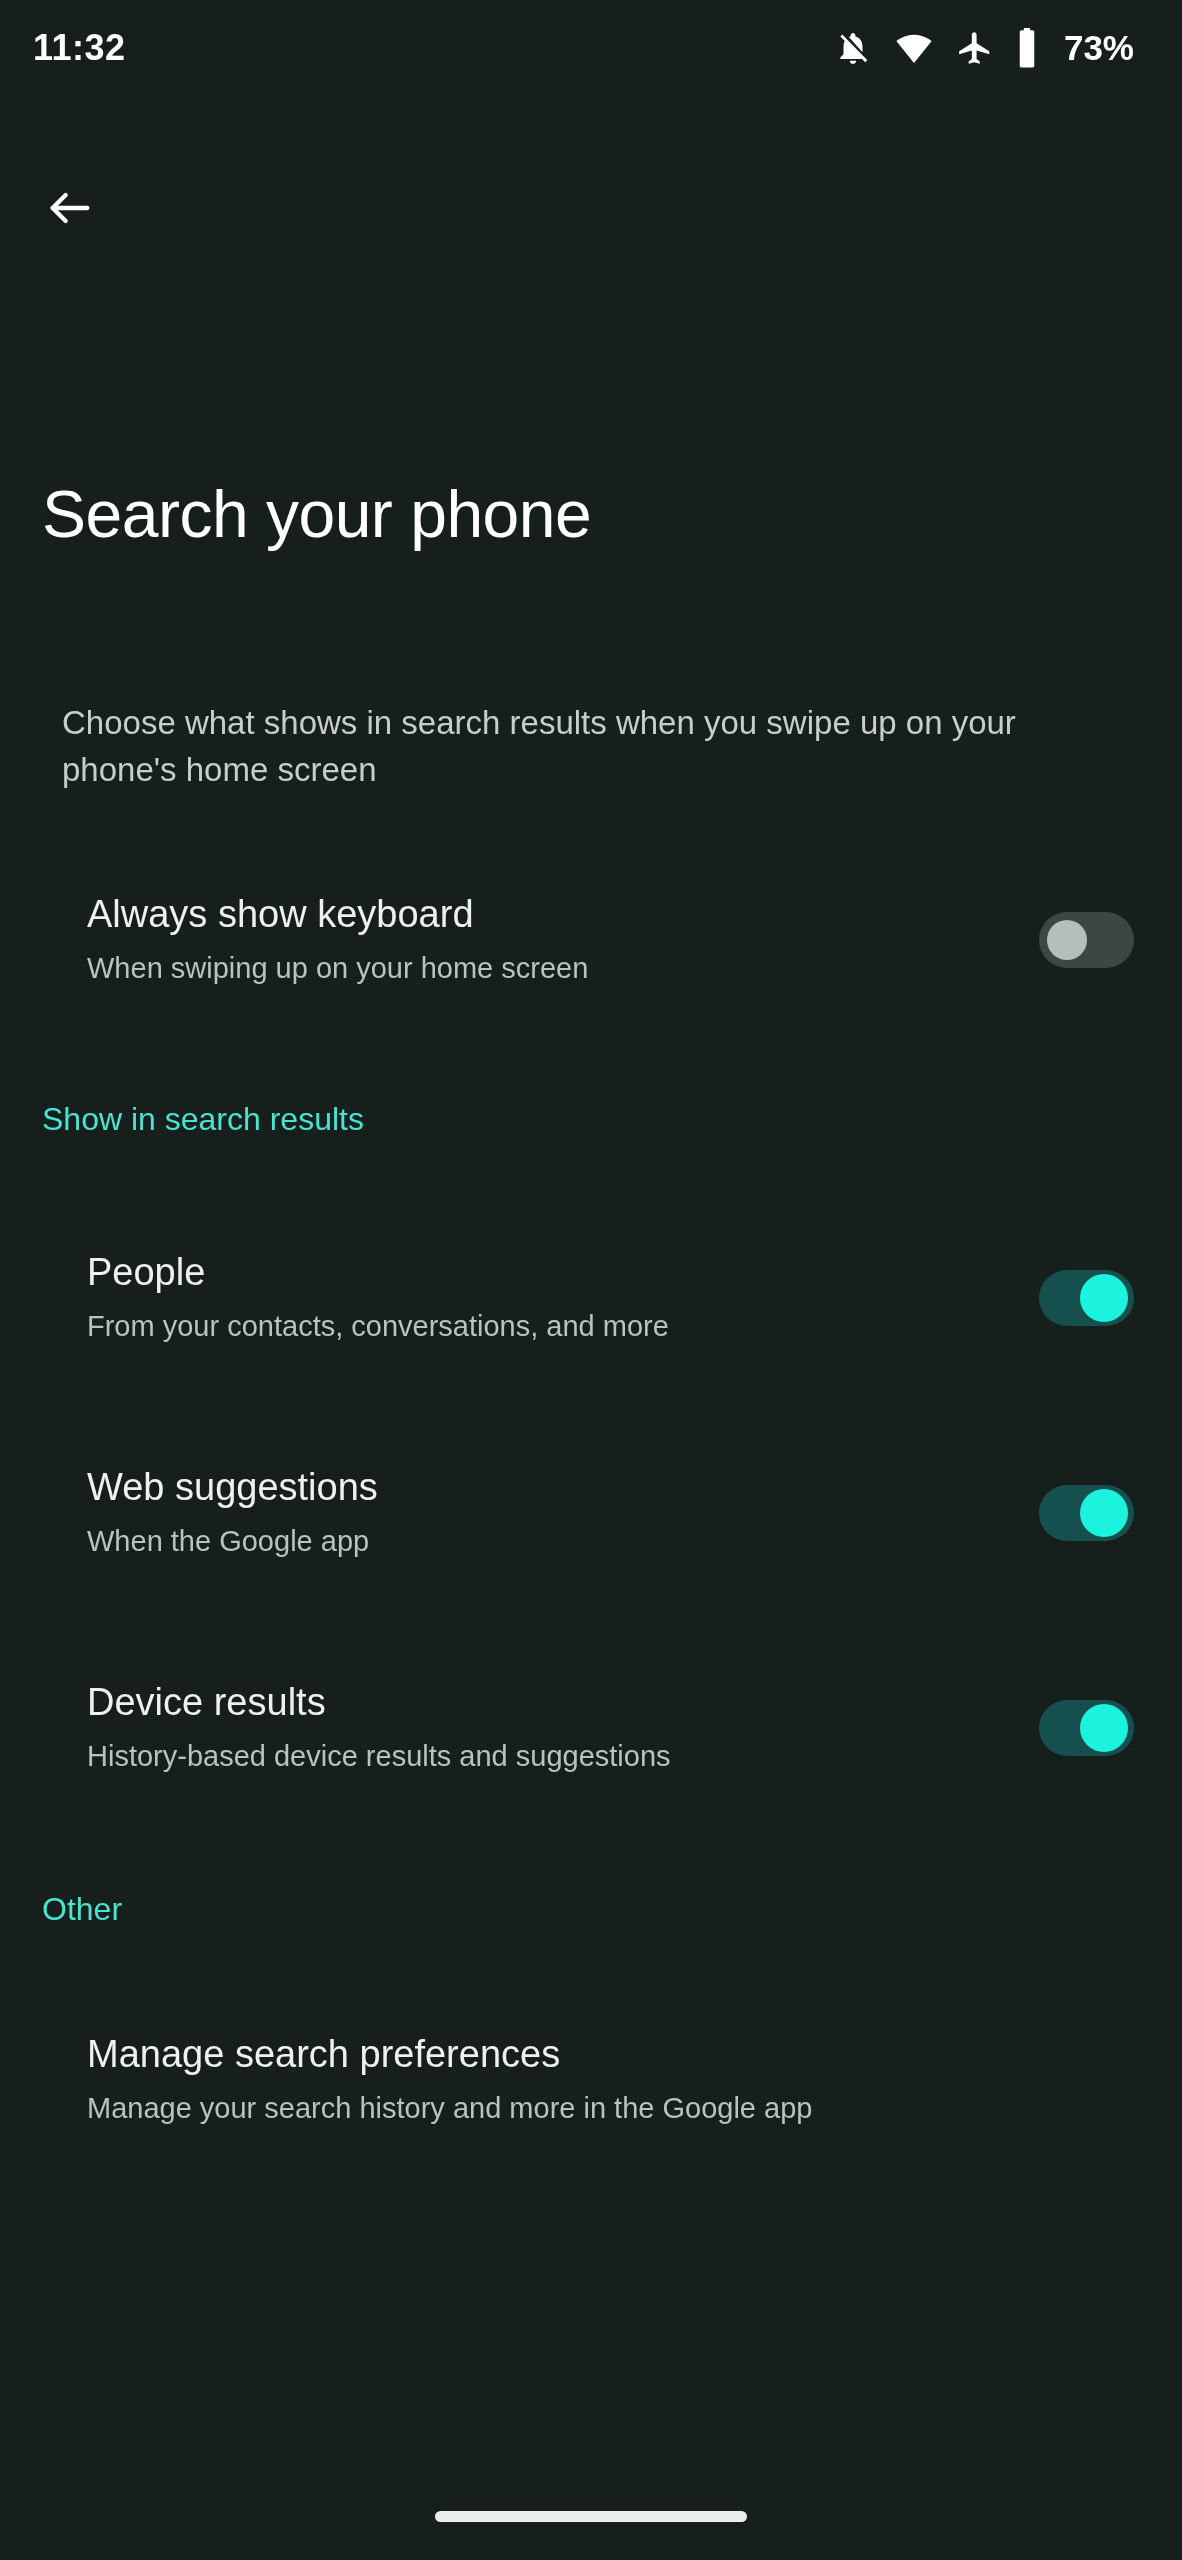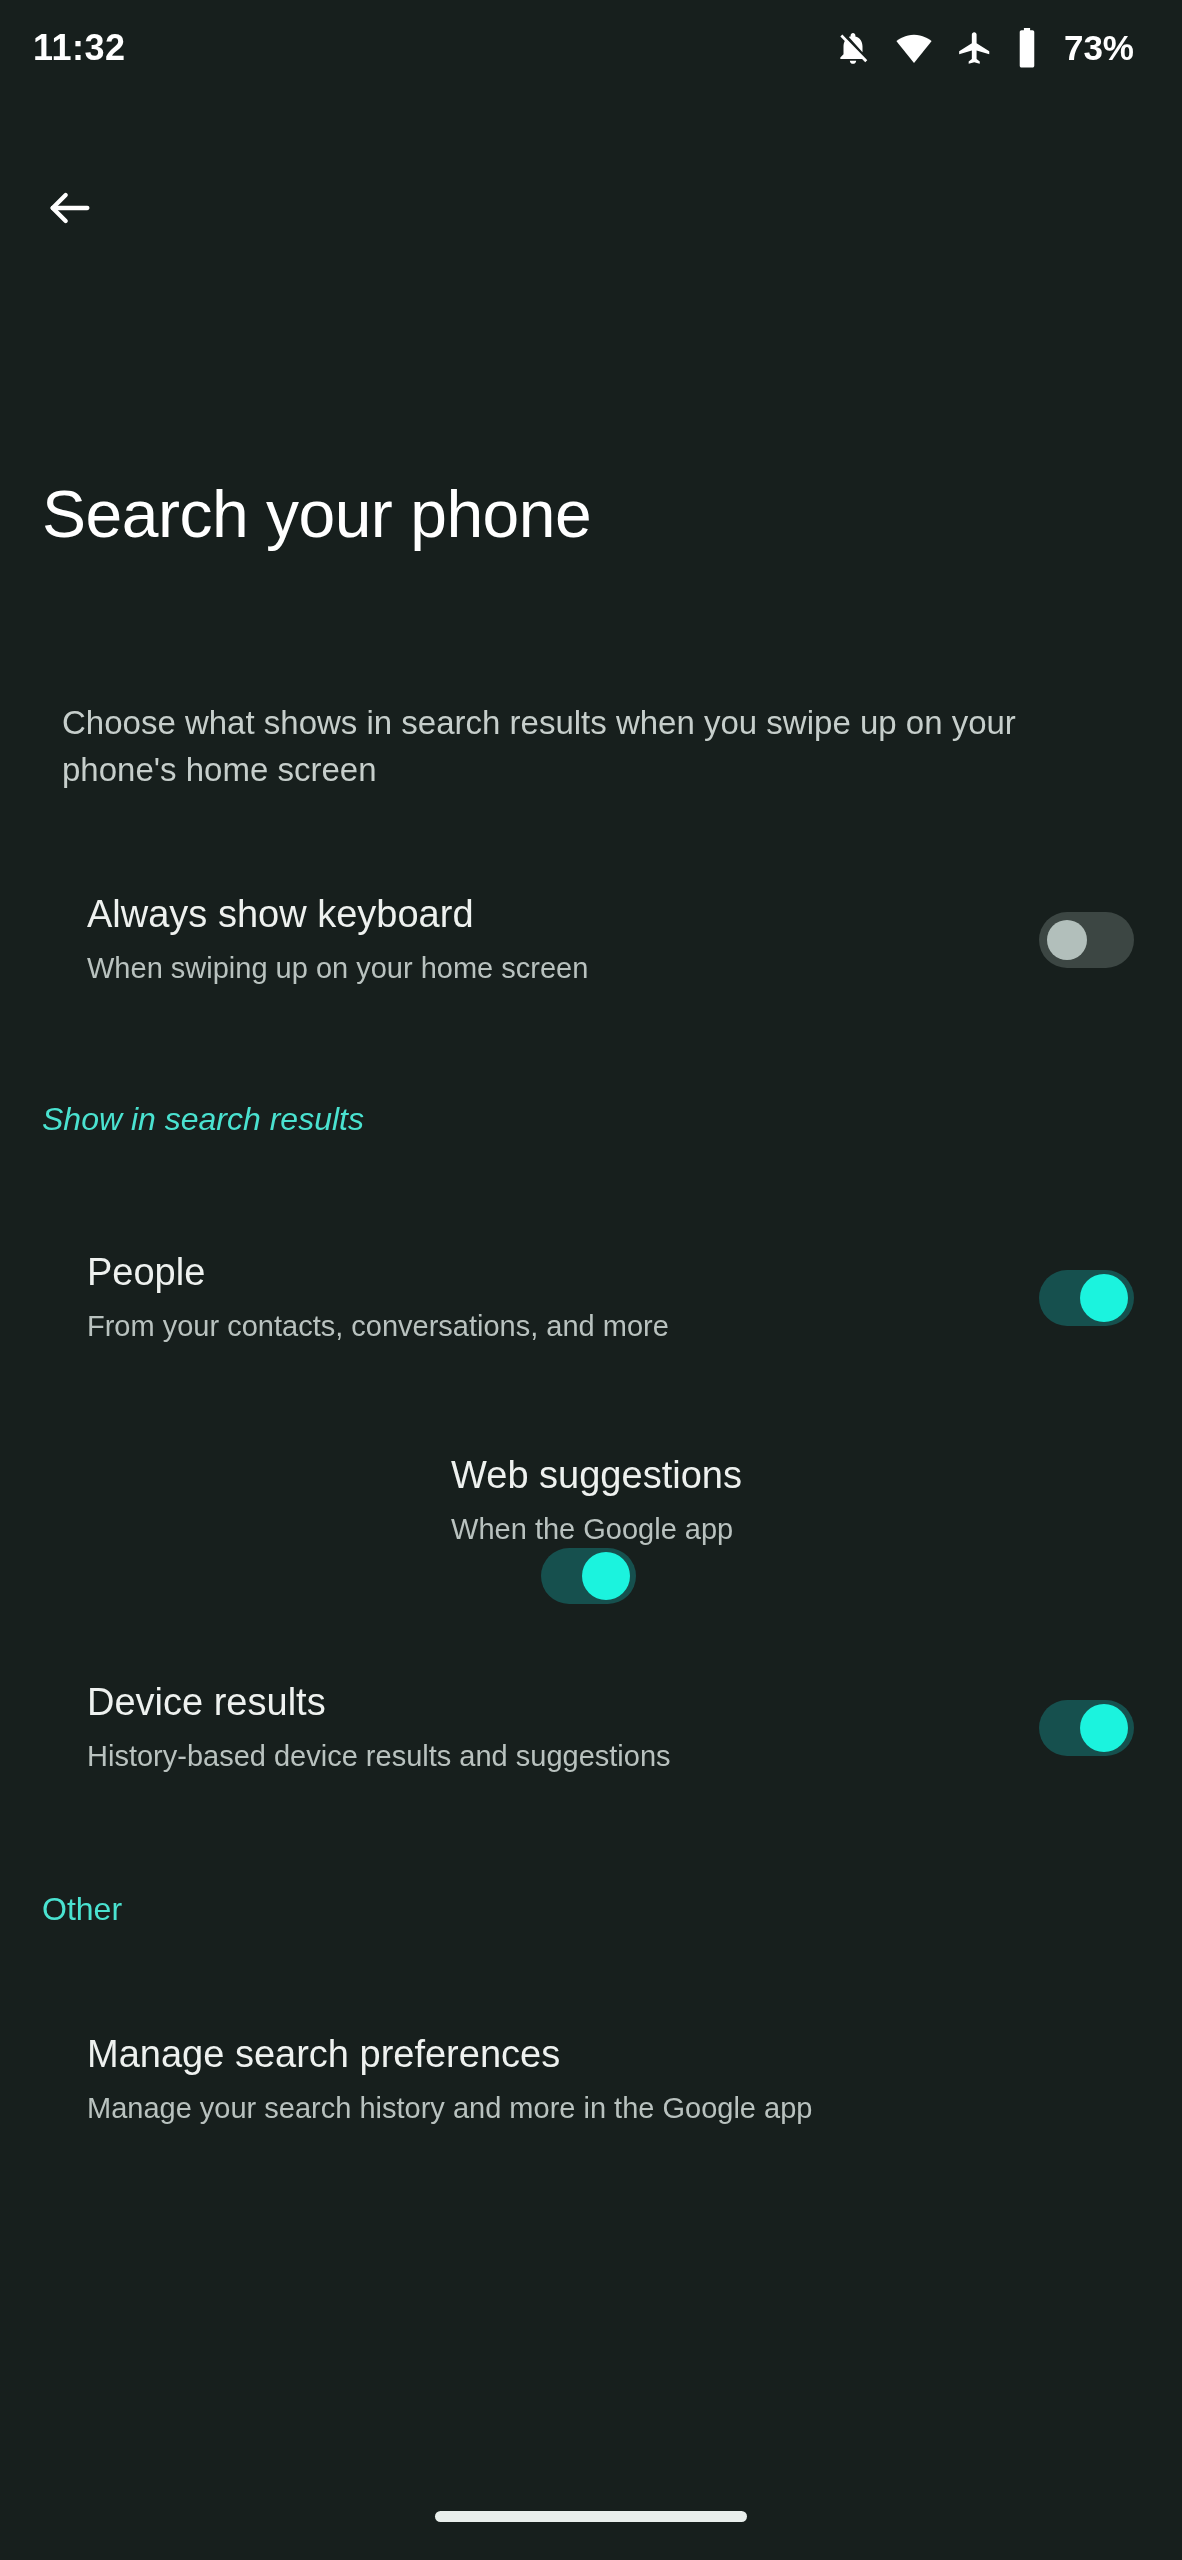--- a/index.html
+++ b/index.html
@@ -220,33 +220,33 @@
   <div class="row" style="top:880px;height:120px;">
     <div class="row-text">
       <div class="row-title">Always show keyboard</div>
       <div class="row-sub">When swiping up on your home screen</div>
     </div>
     <div class="switch off">
       <span class="thumb"></span>
     </div>
   </div>
 
-  <div class="section-head" style="top:1100px;font-style:italic;">Show in search results</div>
+  <div class="section-head" style="top:1100px;">Show in search results</div>
 
   <div class="row" style="top:1238px;height:120px;">
     <div class="row-text">
       <div class="row-title">People</div>
       <div class="row-sub">From your contacts, conversations, and more</div>
     </div>
     <div class="switch on">
       <span class="thumb"></span>
     </div>
   </div>
 
-  <div class="row" style="top:1453px;height:120px;flex-direction:column;">
+  <div class="row" style="top:1453px;height:120px;">
     <div class="row-text">
       <div class="row-title">Web suggestions</div>
       <div class="row-sub">When the Google app</div>
     </div>
     <div class="switch on">
       <span class="thumb"></span>
     </div>
   </div>
 
   <div class="row" style="top:1668px;height:120px;">

